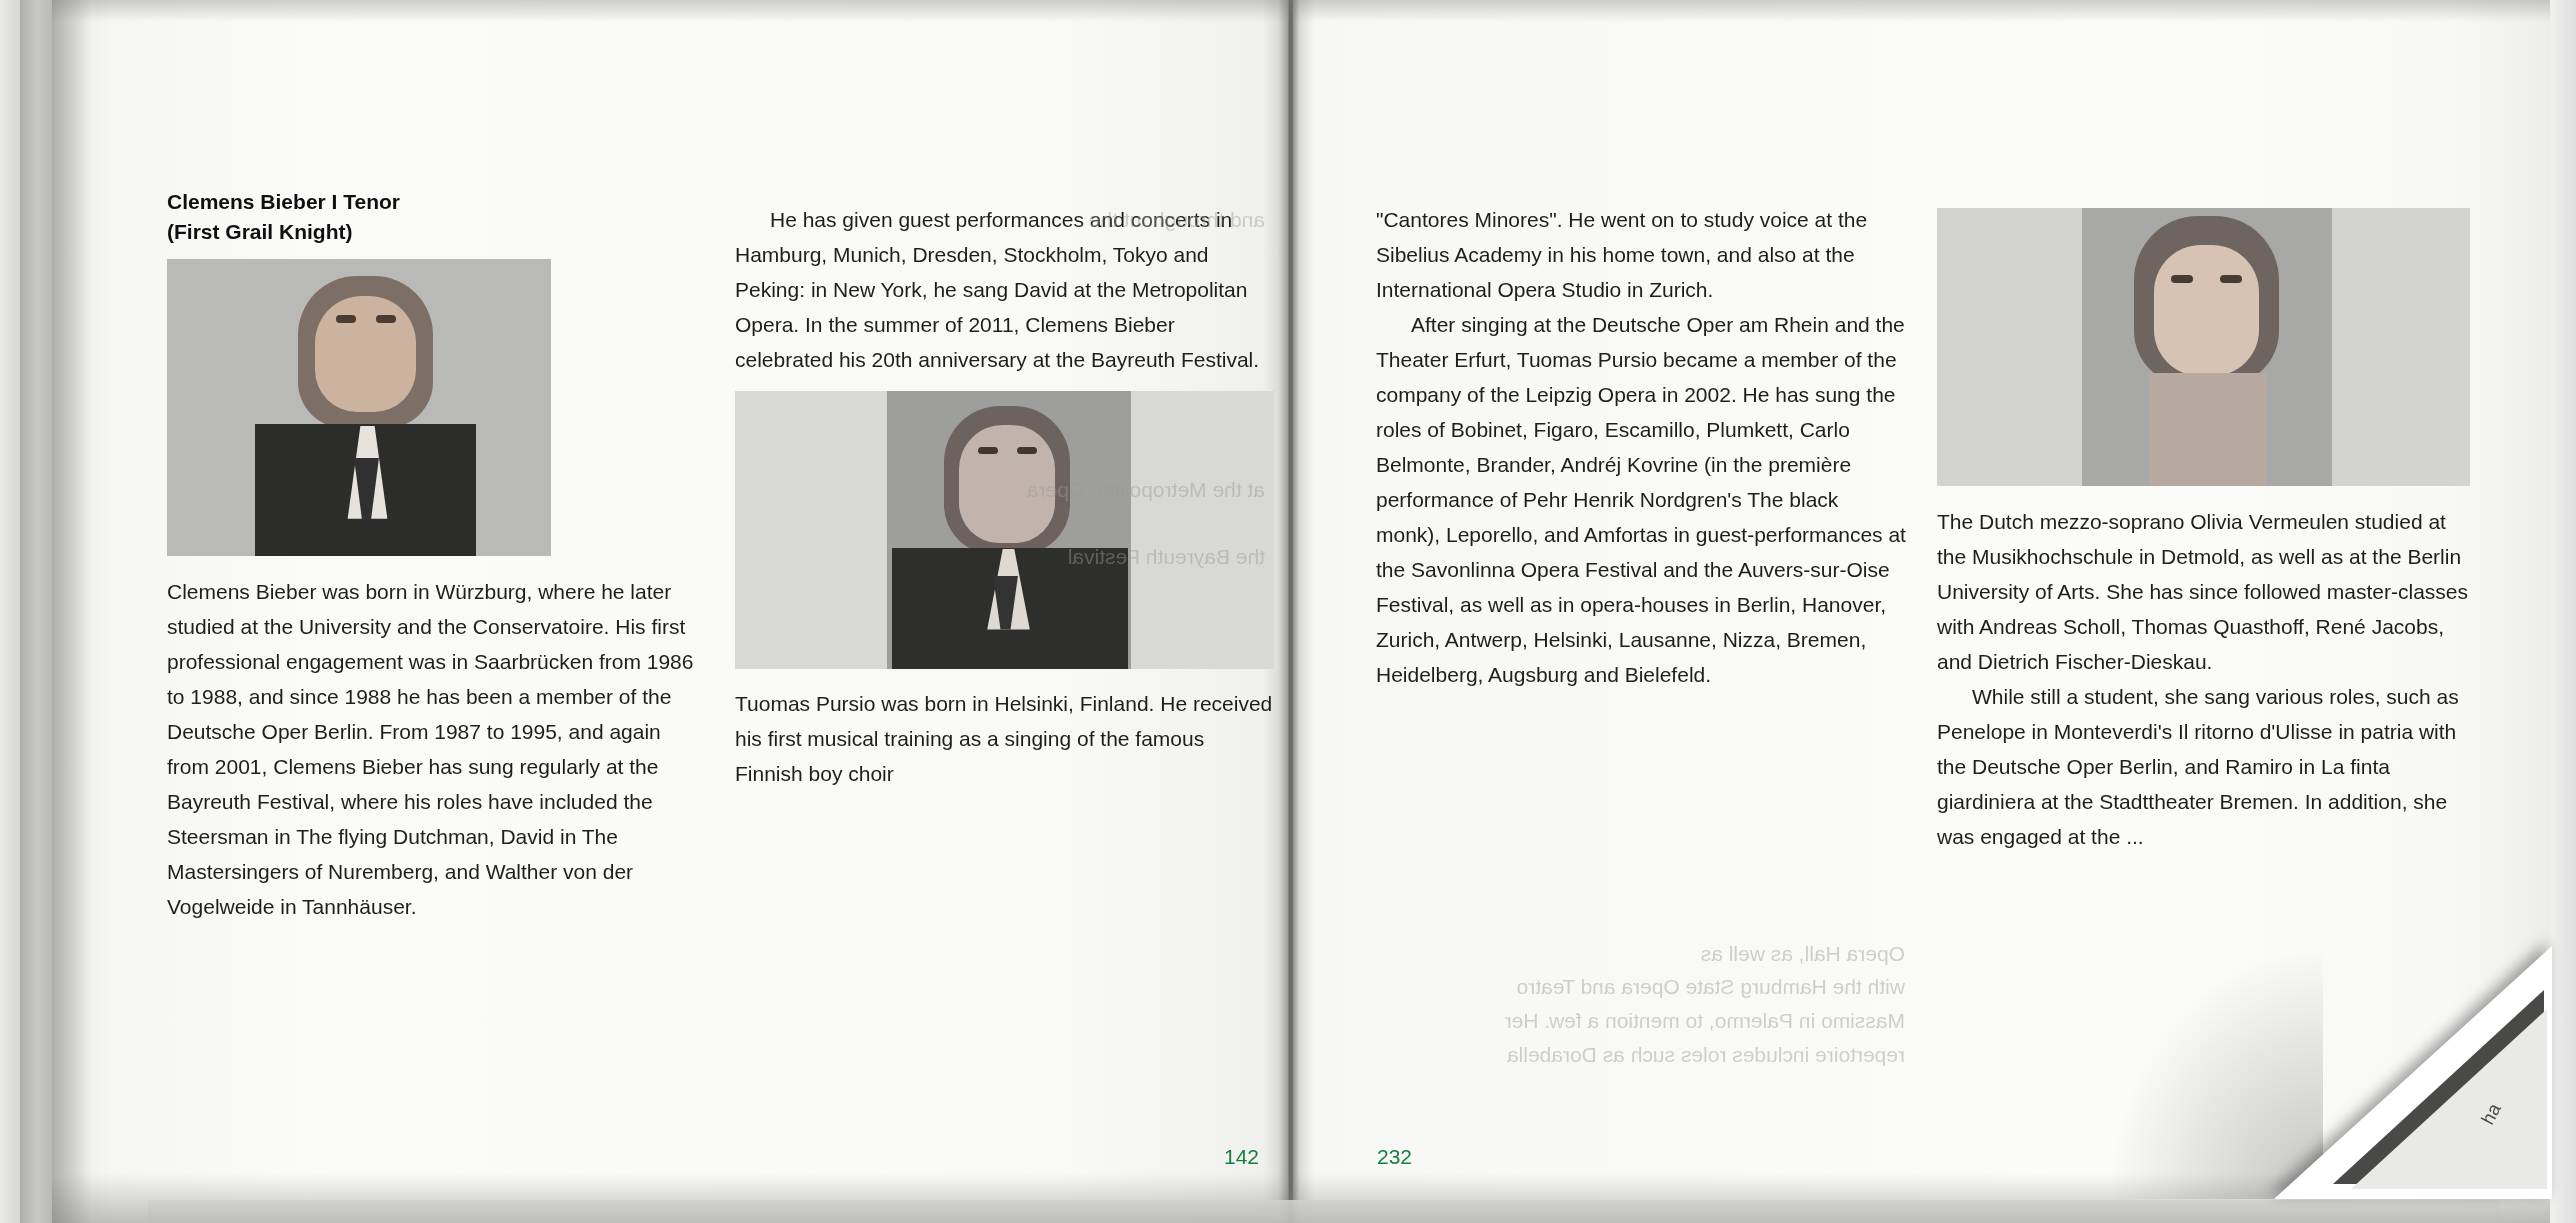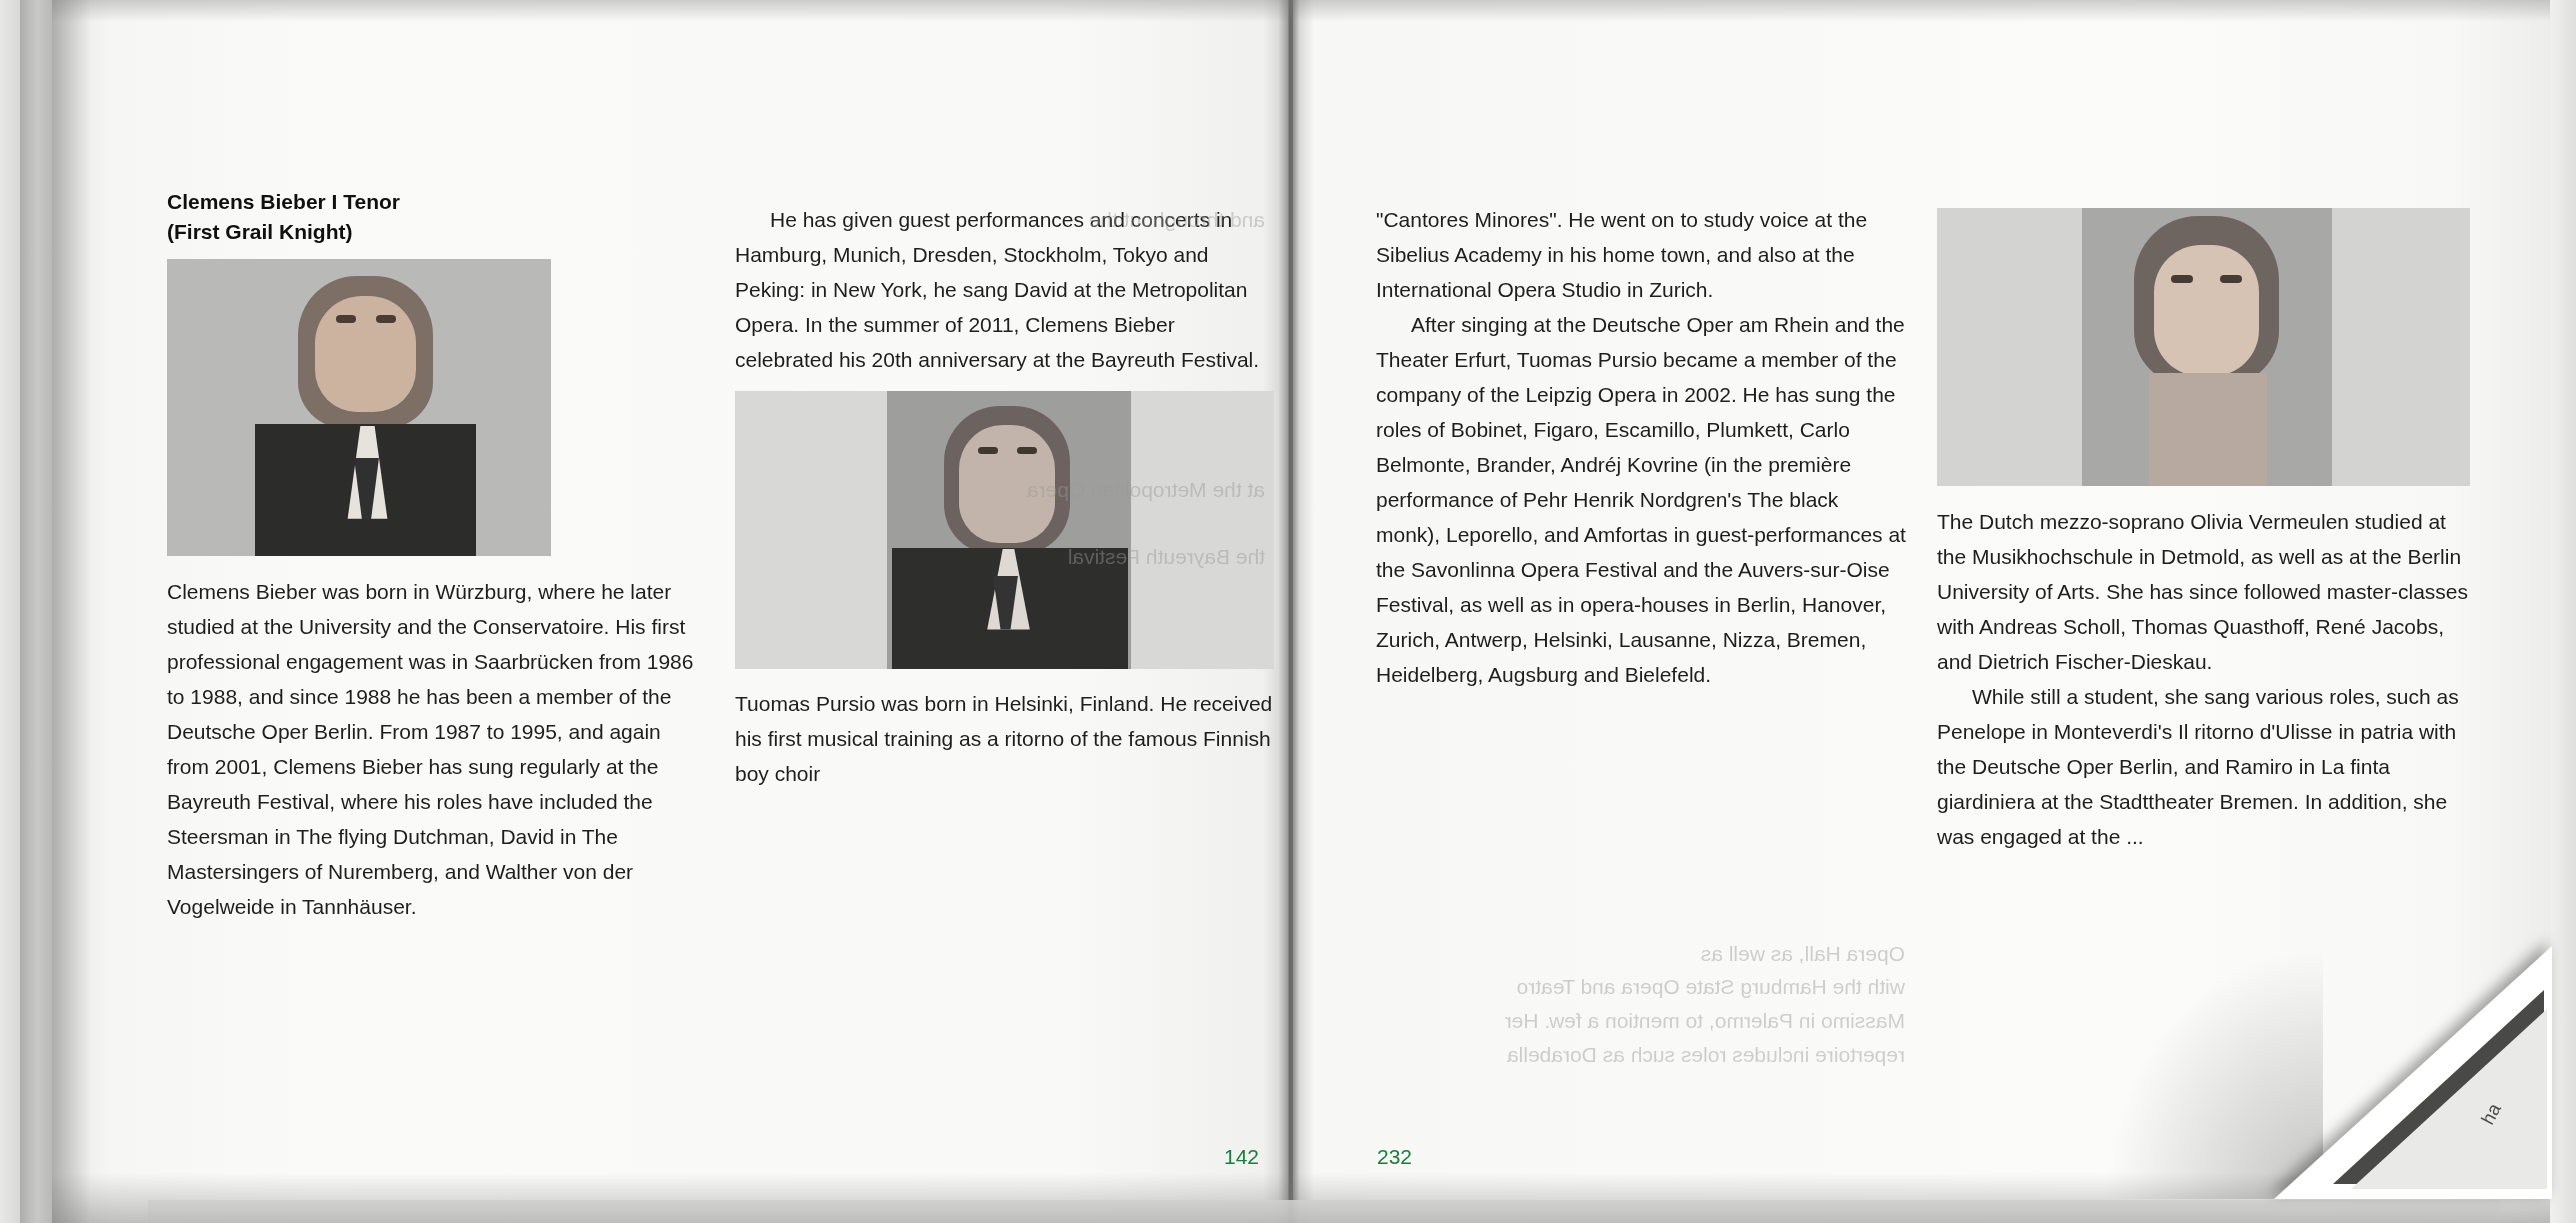--- a/index.html
+++ b/index.html
@@ -252,21 +252,21 @@
     <div class="portrait" style="width:539px; height:278px; margin:13.5px 0 17px 0; background:#d8d8d6;">
       <div class="inner" style="left:152px; top:0px; width:244px; height:278px; background:#9e9e9c;"></div>
       <div class="inner" style="left:209px; top:15px; width:126px; height:148px; border-radius:56px 56px 49px 49px; background:#6c6360;"></div>
       <div class="inner" style="left:224px; top:34px; width:96px; height:118px; border-radius:44px 44px 40px 40px; background:#c2b4ab;"></div>
       <div class="inner" style="left:157px; top:157px; width:236px; height:121px; background:#2e2e2c;"></div>
       <div class="inner" style="left:238px; top:158px; width:71px; height:81px; background:#ded9d2; clip-path:polygon(42% 0,58% 0,80% 100%,20% 100%);"></div>
       <div class="inner" style="left:258px; top:185px; width:25px; height:54px; background:#333; clip-path:polygon(0 0,100% 0,70% 100%,30% 100%);"></div>
       <div class="inner" style="left:243px; top:56px; width:20px; height:7.6px; border-radius:4.2px; background:#40382f;"></div>
       <div class="inner" style="left:282px; top:56px; width:20px; height:7.6px; border-radius:4.2px; background:#40382f;"></div>
     </div>
-    <p>Tuomas Pursio was born in Helsinki, Finland. He received his first musical training as a ritorno of the famous Finnish boy choir</p>
+    <p>Tuomas Pursio was born in Helsinki, Finland. He received his first musical training as a singing of the famous Finnish boy choir</p>
   </div>
 
   <div class="folio" style="left:1224px; top:1145px;">142</div>
 
   <div class="ghost" style="left:742px; top:202px; width:523px;">and throughout the</div>
   <div class="ghost" style="left:742px; top:472px; width:523px;">at the Metropolitan Opera</div>
   <div class="ghost" style="left:742px; top:539px; width:523px;">the Bayreuth Festival</div>
 
   <div class="col" style="left:1376px; top:202px; width:531px;">
     <p>"Cantores Minores". He went on to study voice at the Sibelius Academy in his home town, and also at the International Opera Studio in Zurich.</p>

